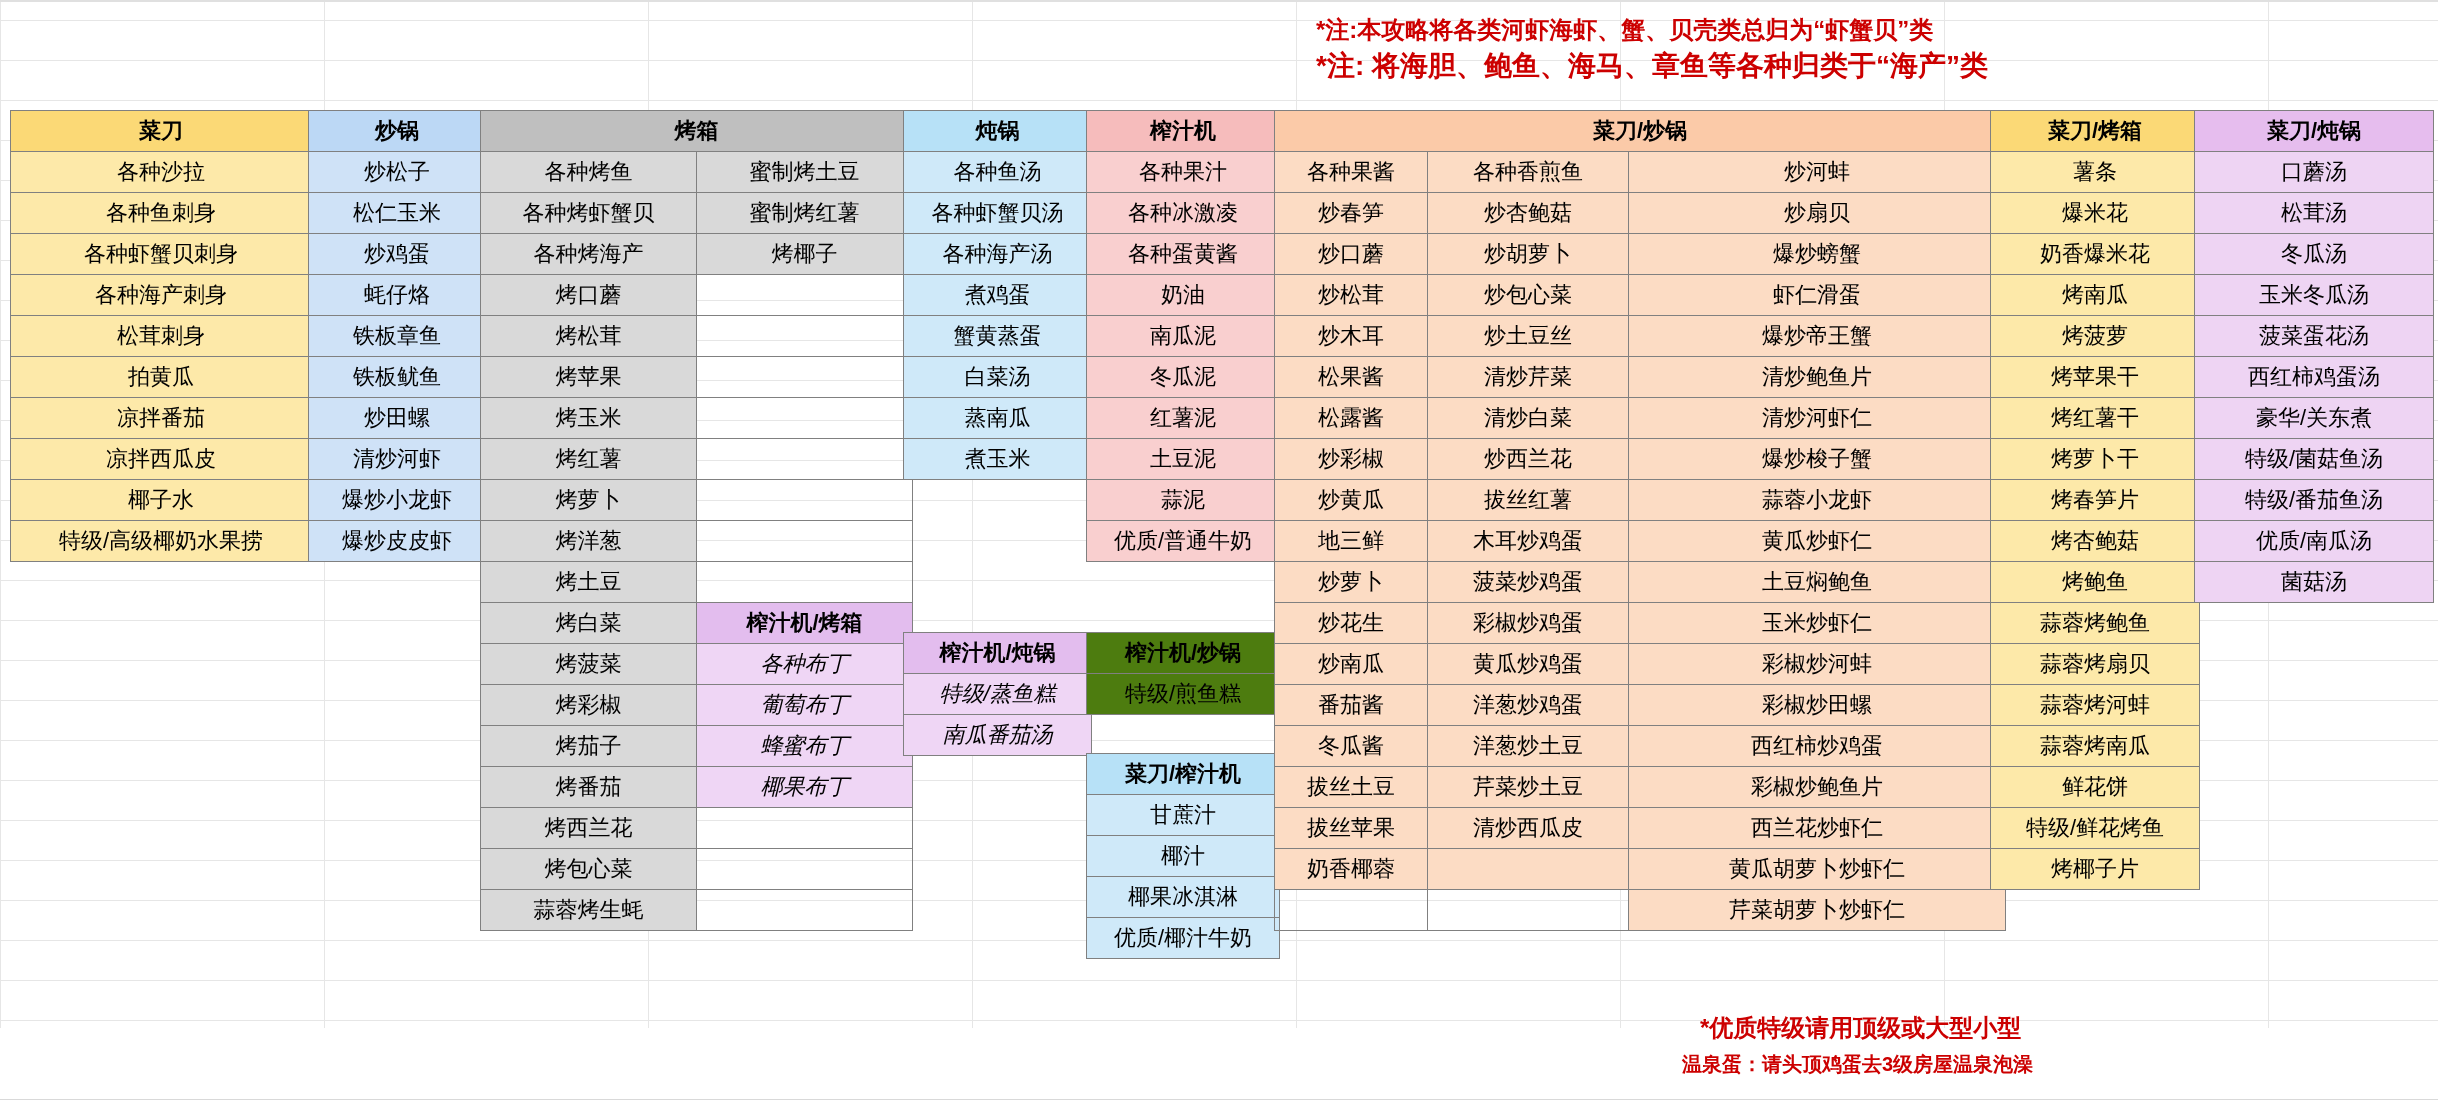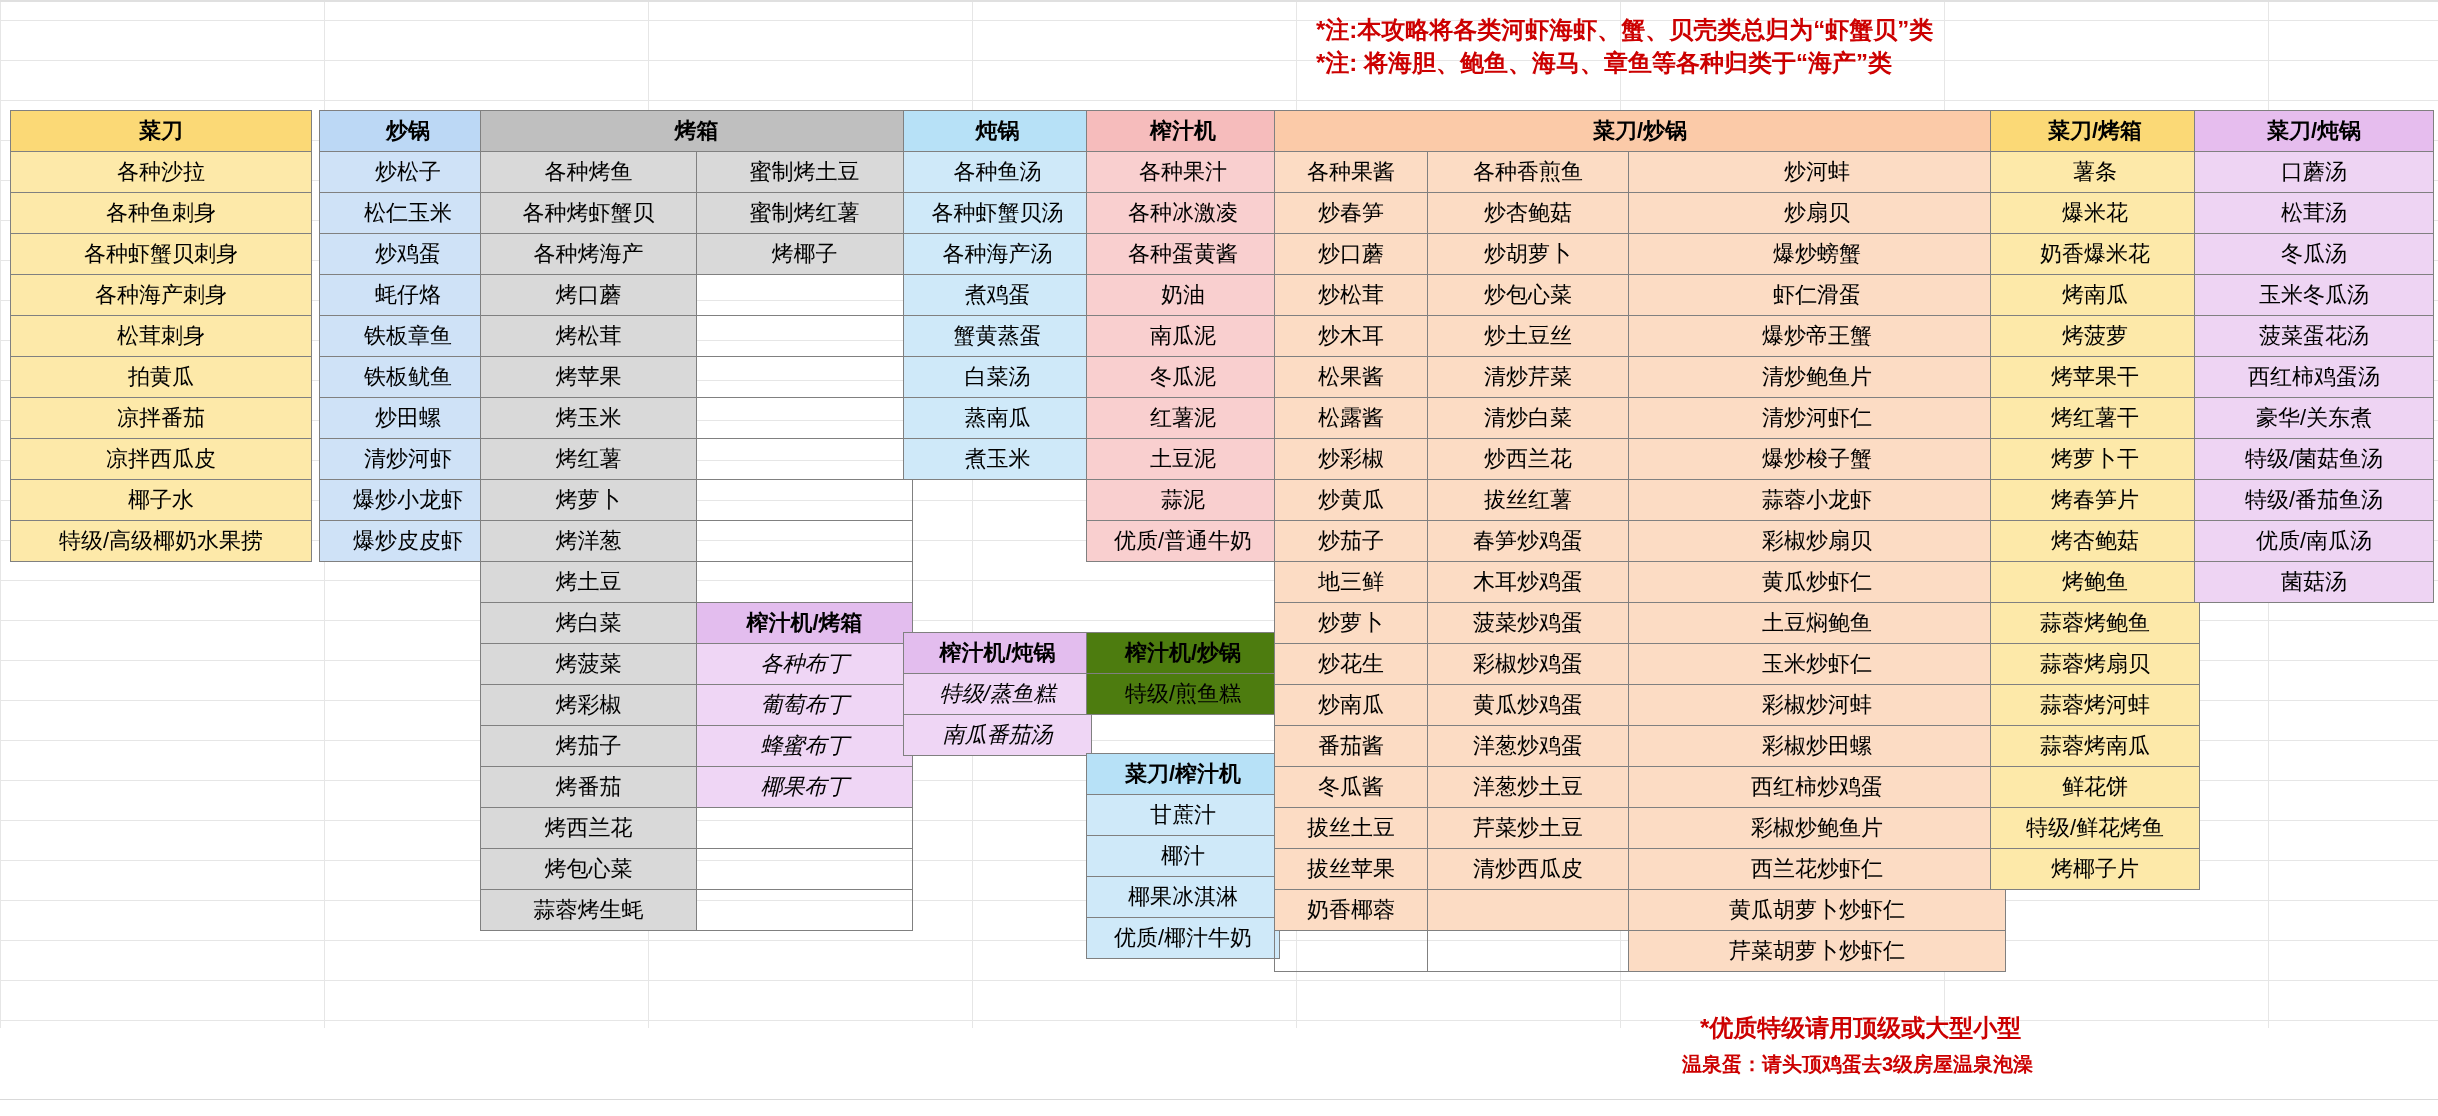--- a/index.html
+++ b/index.html
@@ -12,21 +12,21 @@
       linear-gradient(to right, #e6e6e6 1px, transparent 1px),
       linear-gradient(to bottom, #e6e6e6 1px, transparent 1px);
     background-size:324px 40px;
     background-position:0 -20px;
   }
   .topline{position:absolute;left:0;top:0;width:2438px;height:2px;background:#e0e0e0;}
   .botline{position:absolute;left:0;top:1099px;width:2438px;height:1px;background:#d9d9d9;}
 
   .notes{position:absolute;font-weight:bold;color:#cc0000;white-space:nowrap;}
   .note1{left:1316px;top:14px;font-size:24px;}
-  .note2{left:1316px;top:47px;font-size:24px;}
+  .note2{left:1316px;top:47px;font-size:28px;}
   .note3{left:1700px;top:1012px;font-size:24px;}
   .note4{left:1682px;top:1051px;font-size:20px;}
 
   .tblwrap{position:absolute;}
   table.t{border-collapse:collapse;table-layout:fixed;}
   table.t td{
     border:1px solid #808080;
     height:40px;
     text-align:center;
     vertical-align:middle;
@@ -104,21 +104,21 @@
       <tr>
             <td class="c-yellow">椰子水</td>
           </tr>
       <tr>
             <td class="c-yellow">特级/高级椰奶水果捞</td>
           </tr>
     </tbody>
       </table>
   </div>
 
-  <div class="tblwrap" style="left:319px;top:110px;">
+  <div class="tblwrap" style="left:308px;top:110px;">
     <table class="t">
       <tbody>
           <tr>
             <td class="hd c-blue-h" style="width:172px">炒锅</td>
           </tr>
       <tr>
             <td class="c-blue">炒松子</td>
           </tr>
       <tr>
             <td class="c-blue">松仁玉米</td>
@@ -407,25 +407,20 @@
         <td class="c-orange">炒彩椒</td>
         <td class="c-orange">炒西兰花</td>
         <td class="c-orange">爆炒梭子蟹</td>
       </tr>
       <tr>
         <td class="c-orange">炒黄瓜</td>
         <td class="c-orange">拔丝红薯</td>
         <td class="c-orange">蒜蓉小龙虾</td>
       </tr>
       <tr>
-        <td class="c-orange">炒茄子</td>
-        <td class="c-orange">春笋炒鸡蛋</td>
-        <td class="c-orange">彩椒炒扇贝</td>
-      </tr>
-      <tr>
         <td class="c-orange">地三鲜</td>
         <td class="c-orange">木耳炒鸡蛋</td>
         <td class="c-orange">黄瓜炒虾仁</td>
       </tr>
       <tr>
         <td class="c-orange">炒萝卜</td>
         <td class="c-orange">菠菜炒鸡蛋</td>
         <td class="c-orange">土豆焖鲍鱼</td>
       </tr>
       <tr>

